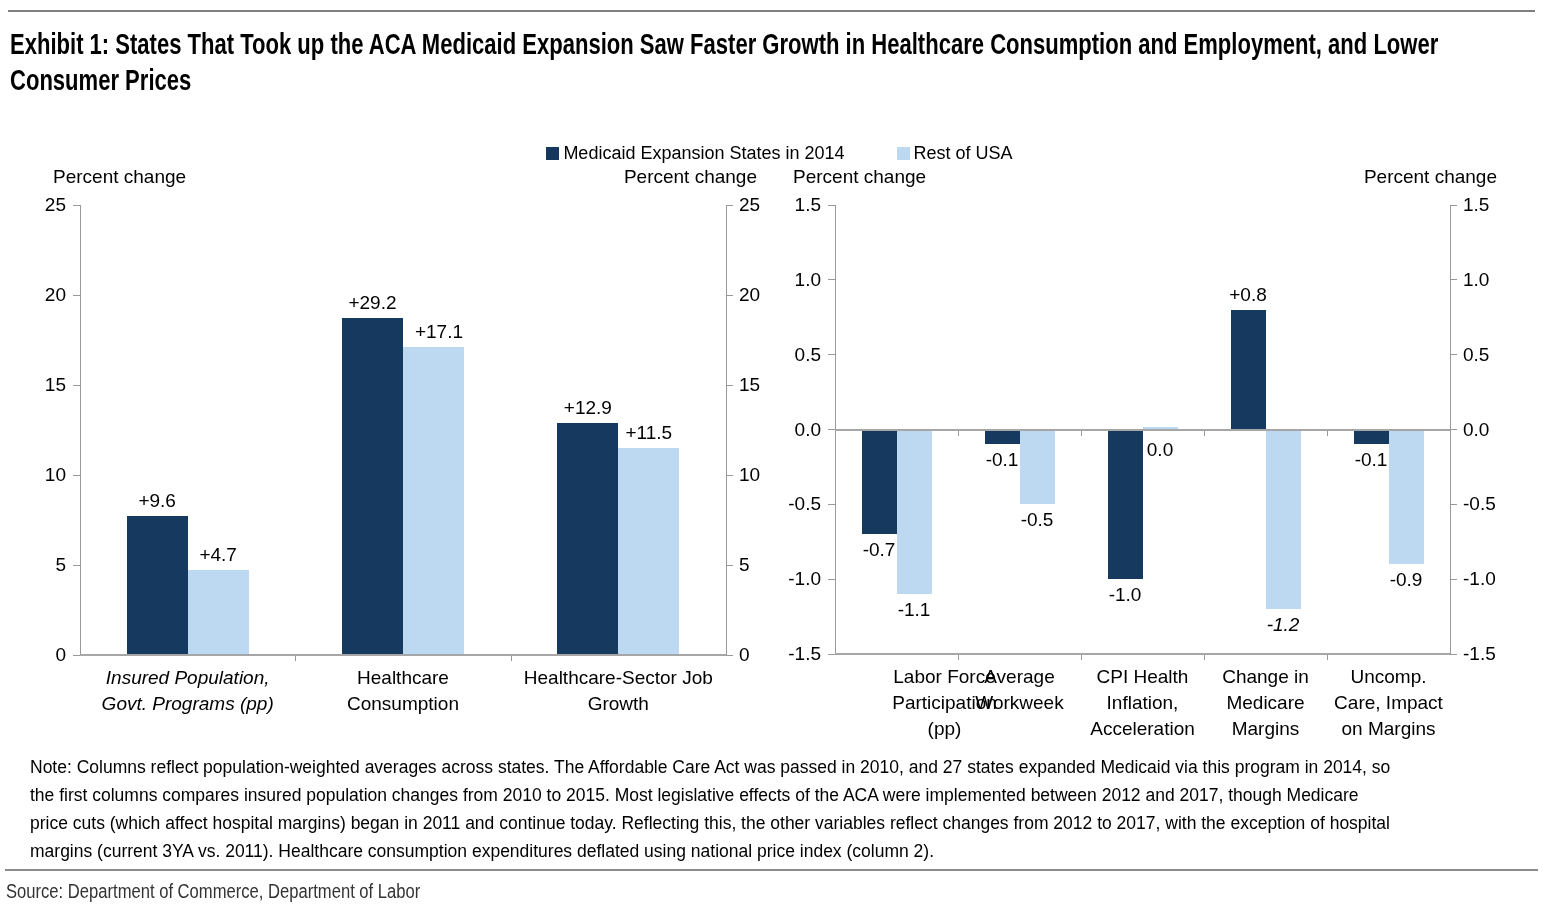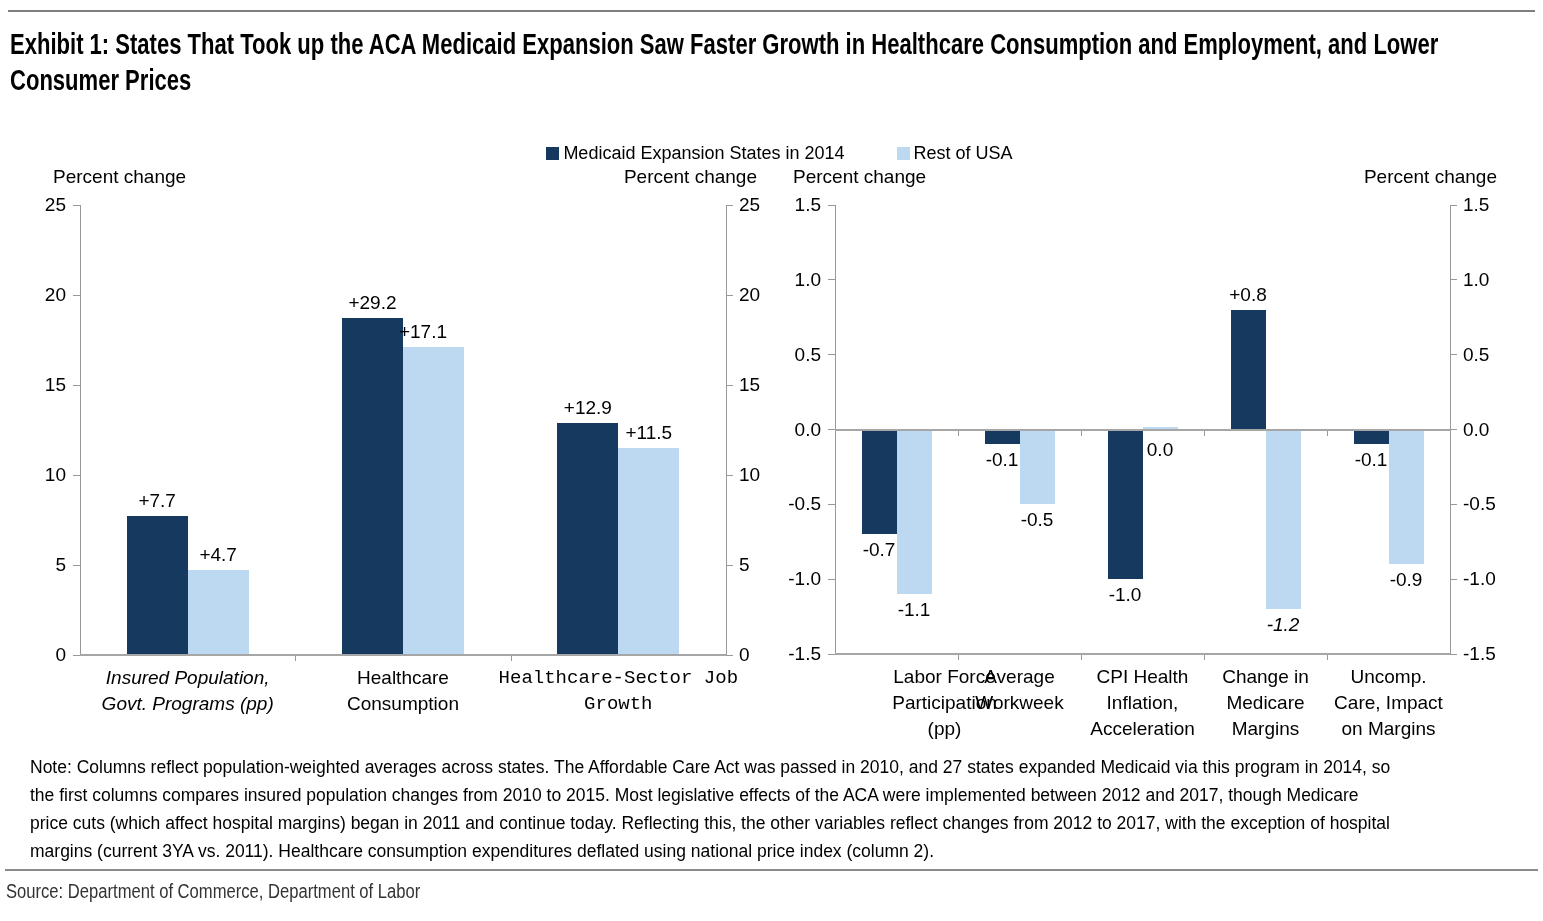--- a/index.html
+++ b/index.html
@@ -71,39 +71,39 @@
       <div class="tick-label" style="position: absolute; left: 739px; top: 374px; width: 60px;">15</div>
       <div style="position: absolute; left: 73px; top: 294.5px; width: 7px; height: 1px; background: rgb(153, 153, 153);"></div>
       <div style="position: absolute; left: 726px; top: 294.5px; width: 7px; height: 1px; background: rgb(153, 153, 153);"></div>
       <div class="tick-label" style="position: absolute; left: 6px; top: 284px; width: 60px; text-align: right;">20</div>
       <div class="tick-label" style="position: absolute; left: 739px; top: 284px; width: 60px;">20</div>
       <div style="position: absolute; left: 73px; top: 204.5px; width: 7px; height: 1px; background: rgb(153, 153, 153);"></div>
       <div style="position: absolute; left: 726px; top: 204.5px; width: 7px; height: 1px; background: rgb(153, 153, 153);"></div>
       <div class="tick-label" style="position: absolute; left: 6px; top: 194px; width: 60px; text-align: right;">25</div>
       <div class="tick-label" style="position: absolute; left: 739px; top: 194px; width: 60px;">25</div>
       <div style="position: absolute; left: 126.667px; top: 516.4px; width: 61px; height: 138.6px; background: rgb(22, 57, 95);"></div>
-      <div class="val-label" style="position: absolute; left: 115.167px; top: 490.4px;">+7.7</div>
+      <div class="val-label" style="position: absolute; left: 115.167px; top: 490.4px;">+9.6</div>
       <div style="position: absolute; left: 342px; top: 318.4px; width: 61px; height: 336.6px; background: rgb(22, 57, 95);"></div>
       <div class="val-label" style="position: absolute; left: 330.5px; top: 292.4px;">+29.2</div>
       <div style="position: absolute; left: 557.333px; top: 422.8px; width: 61px; height: 232.2px; background: rgb(22, 57, 95);"></div>
       <div class="val-label" style="position: absolute; left: 545.833px; top: 396.8px;">+12.9</div>
       <div style="position: absolute; left: 187.667px; top: 570.4px; width: 61px; height: 84.6px; background: rgb(189, 217, 241);"></div>
       <div class="val-label" style="position: absolute; left: 176.167px; top: 544.4px;">+4.7</div>
       <div style="position: absolute; left: 403px; top: 347.2px; width: 61px; height: 307.8px; background: rgb(189, 217, 241);"></div>
-      <div class="val-label" style="position: absolute; left: 381px; top: 321.2px;">+17.1</div>
+      <div class="val-label" style="position: absolute; left: 397px; top: 321.2px;">+17.1</div>
       <div style="position: absolute; left: 618.333px; top: 448px; width: 61px; height: 207px; background: rgb(189, 217, 241);"></div>
       <div class="val-label" style="position: absolute; left: 606.833px; top: 422px;">+11.5</div>
       <div style="position: absolute; left: 80px; top: 654px; width: 646px; height: 2px; background: rgb(166, 166, 166);"></div>
       <div style="position: absolute; left: 295.333px; top: 656px; width: 1px; height: 5px; background: rgb(153, 153, 153);"></div>
       <div style="position: absolute; left: 510.667px; top: 656px; width: 1px; height: 5px; background: rgb(153, 153, 153);"></div>
       <div class="cat-label" style="position: absolute; left: 50px; top: 665px; width: 275.333px; font-style: italic;">Insured Population,
 Govt. Programs (pp)</div>
       <div class="cat-label" style="position: absolute; left: 265.333px; top: 665px; width: 275.333px;">Healthcare
 Consumption</div>
-      <div class="cat-label" style="position: absolute; left: 480.667px; top: 665px; width: 275.333px; font-family: Liberation Mono, monospace;">Healthcare-Sector Job
+      <div class="cat-label" style="position: absolute; left: 480.667px; top: 665px; width: 275.333px;">Healthcare-Sector Job
 Growth</div>
       <div class="axis-title" style="position: absolute; left: 793px; top: 166px;">Percent change</div>
       <div class="axis-title" style="position: absolute; right: 46px; top: 166px;">Percent change</div>
       <div style="position: absolute; left: 835px; top: 205px; width: 1px; height: 449px; background: rgb(153, 153, 153);"></div>
       <div style="position: absolute; left: 1450px; top: 205px; width: 1px; height: 449px; background: rgb(153, 153, 153);"></div>
       <div style="position: absolute; left: 828px; top: 653.5px; width: 7px; height: 1px; background: rgb(153, 153, 153);"></div>
       <div style="position: absolute; left: 1450px; top: 653.5px; width: 7px; height: 1px; background: rgb(153, 153, 153);"></div>
       <div class="tick-label" style="position: absolute; left: 761px; top: 643px; width: 60px; text-align: right;">-1.5</div>
       <div class="tick-label" style="position: absolute; left: 1463px; top: 643px; width: 60px;">-1.5</div>
       <div style="position: absolute; left: 828px; top: 578.667px; width: 7px; height: 1px; background: rgb(153, 153, 153);"></div>

